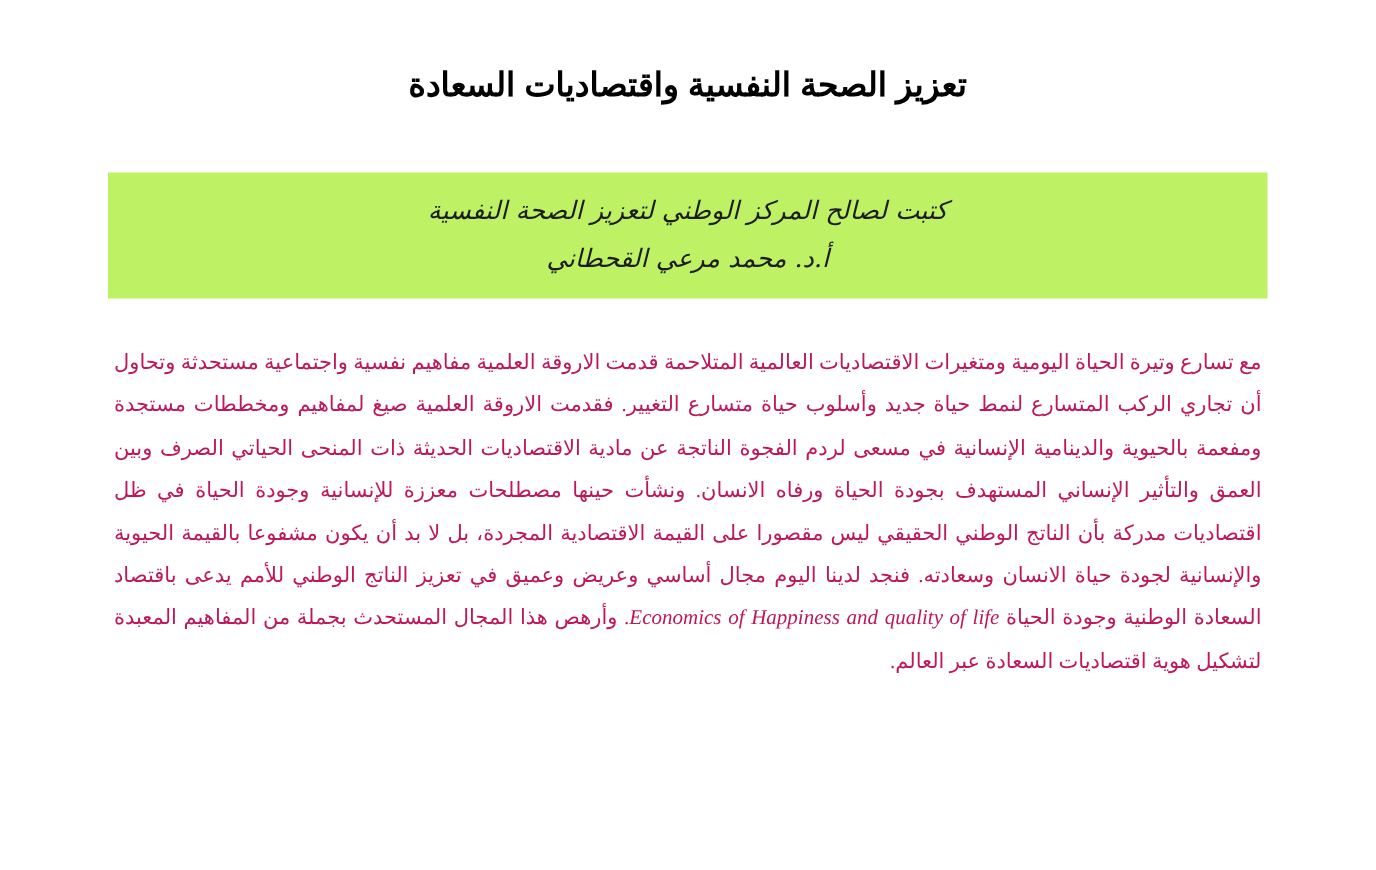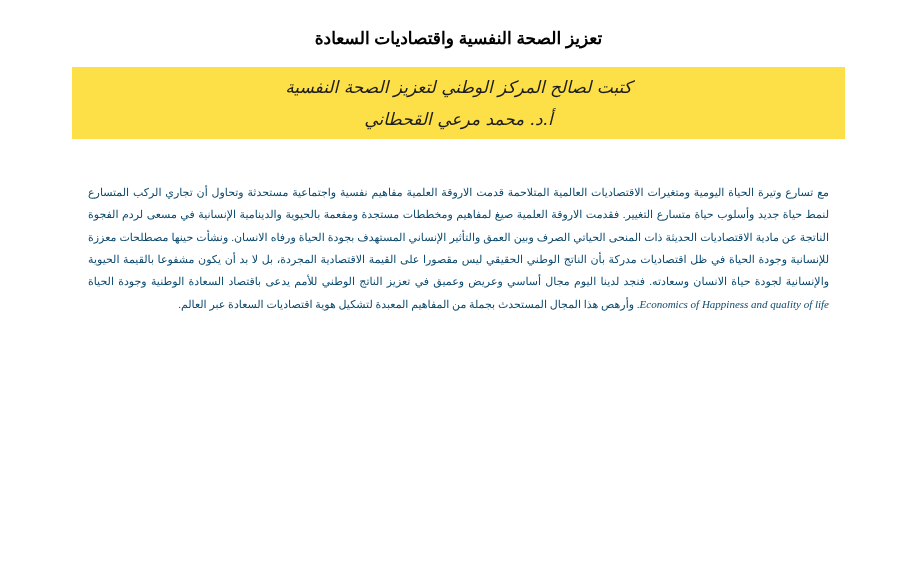--- a/index.html
+++ b/index.html
@@ -15,43 +15,43 @@
     overflow: hidden;
   }
   .page {
     position: relative;
     width: 917px;
     height: 580px;
     box-sizing: border-box;
     padding: 0 72px;
   }
   .doc-title {
-    margin: 0;
+    margin: 16px;
     padding-top: 28px;
     text-align: center;
     font-family: "Liberation Sans", sans-serif;
     font-weight: bold;
-    font-size: 17px;
+    font-size: 22px;
     letter-spacing: 0px;
     color: #000000;
     direction: rtl;
   }
   .doc-subtitle {
     margin: 0;
     padding-top: 40px;
     text-align: center;
     font-family: "Liberation Serif", serif;
     font-size: 15.5px;
     color: #000000;
     direction: rtl;
   }
   .author-band {
-    margin-top: 18px;
-    background: #fde047;
-    height: 72px;
+    margin-top: 45px;
+    background: #bef264;
+    height: 84px;
     display: flex;
     flex-direction: column;
     align-items: center;
     justify-content: center;
     direction: rtl;
   }
   .author-band .line {
     font-family: "DejaVu Serif", serif;
     font-size: 17px;
     color: #1d1d1d;
@@ -62,29 +62,29 @@
   .section-heading {
     margin: 0;
     padding-top: 38px;
     text-align: right;
     font-family: "Liberation Sans", sans-serif;
     font-weight: bold;
     font-size: 15px;
     direction: rtl;
   }
   .body-text {
-    margin: 16px;
+    margin: 4px;
     padding-top: 26px;
     text-align: justify;
     text-align-last: right;
     direction: rtl;
     font-family: "Liberation Serif", serif;
-    font-size: 11px;
+    font-size: 14px;
     line-height: 2.03;
-    color: #0c4a6e;
+    color: #be185d;
   }
   .body-text .latin {
     font-style: italic;
     font-family: "Liberation Serif", serif;
     direction: ltr;
     unicode-bidi: embed;
   }
 </style>
 </head>
 <body>

